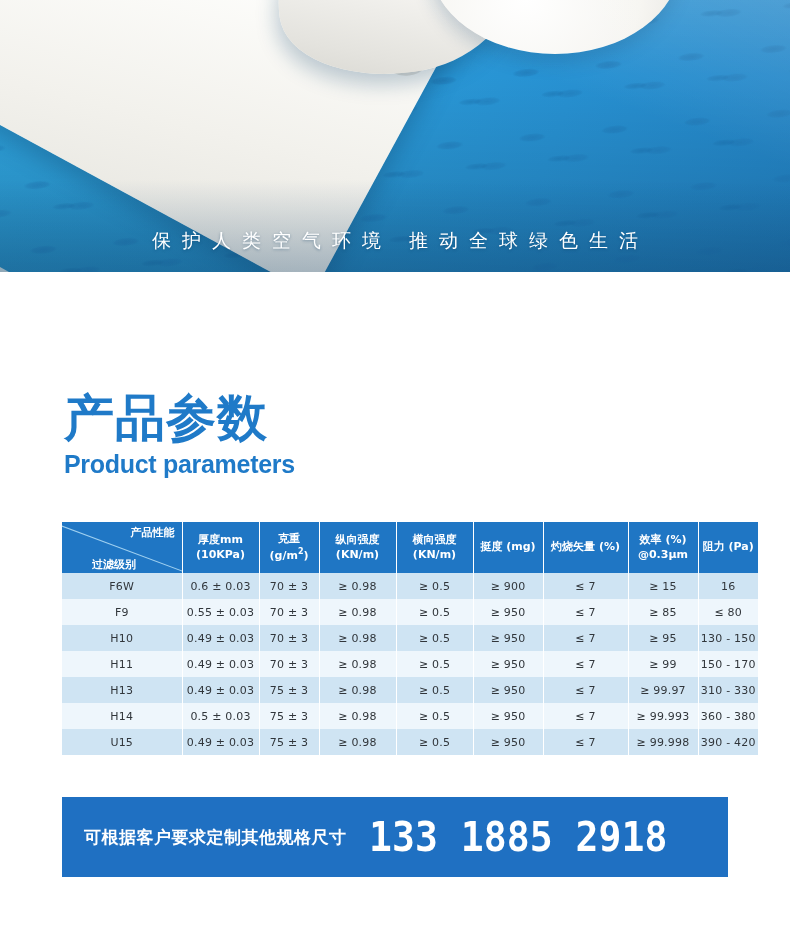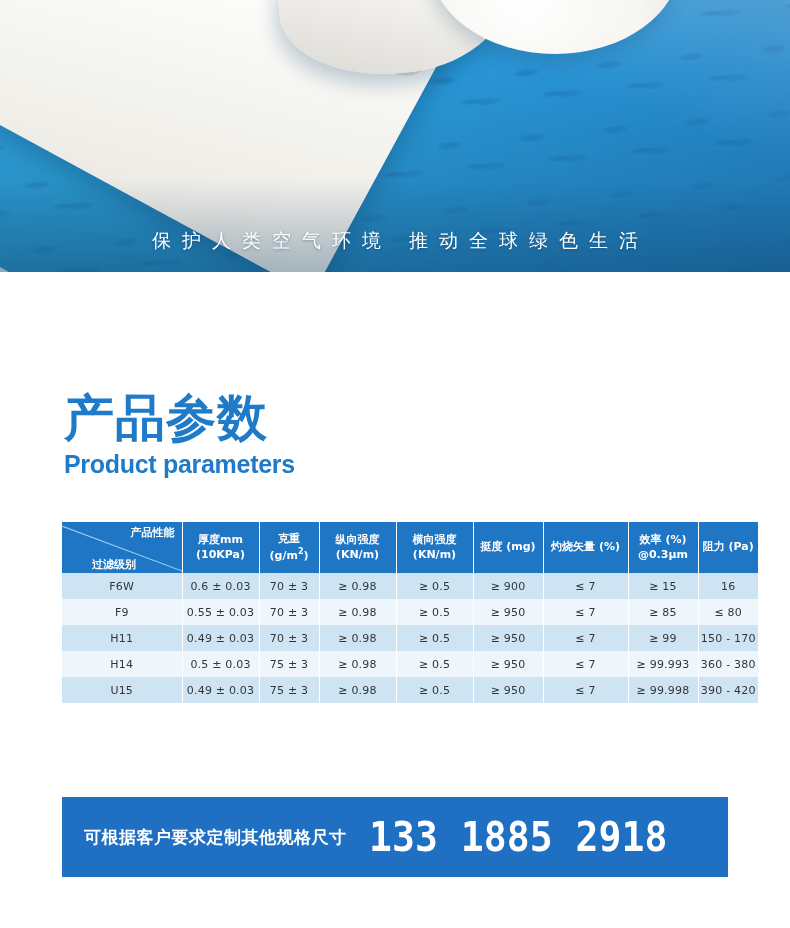--- a/index.html
+++ b/index.html
@@ -349,29 +349,51 @@
           <td>0.55 ± 0.03</td>
           <td>70 ± 3</td>
           <td>≥ 0.98</td>
           <td>≥ 0.5</td>
           <td>≥ 950</td>
           <td>≤ 7</td>
           <td>≥ 85</td>
           <td>≤ 80</td>
         </tr>
         <tr>
+          <td>H10</td>
+          <td>0.49 ± 0.03</td>
+          <td>70 ± 3</td>
+          <td>≥ 0.98</td>
+          <td>≥ 0.5</td>
+          <td>≥ 950</td>
+          <td>≤ 7</td>
+          <td>≥ 95</td>
+          <td>130 - 150</td>
+        </tr>
+        <tr>
           <td>H11</td>
           <td>0.49 ± 0.03</td>
           <td>70 ± 3</td>
           <td>≥ 0.98</td>
           <td>≥ 0.5</td>
           <td>≥ 950</td>
           <td>≤ 7</td>
           <td>≥ 99</td>
           <td>150 - 170</td>
+        </tr>
+        <tr>
+          <td>H13</td>
+          <td>0.49 ± 0.03</td>
+          <td>75 ± 3</td>
+          <td>≥ 0.98</td>
+          <td>≥ 0.5</td>
+          <td>≥ 950</td>
+          <td>≤ 7</td>
+          <td>≥ 99.97</td>
+          <td>310 - 330</td>
         </tr>
         <tr>
           <td>H14</td>
           <td>0.5 ± 0.03</td>
           <td>75 ± 3</td>
           <td>≥ 0.98</td>
           <td>≥ 0.5</td>
           <td>≥ 950</td>
           <td>≤ 7</td>
           <td>≥ 99.993</td>

